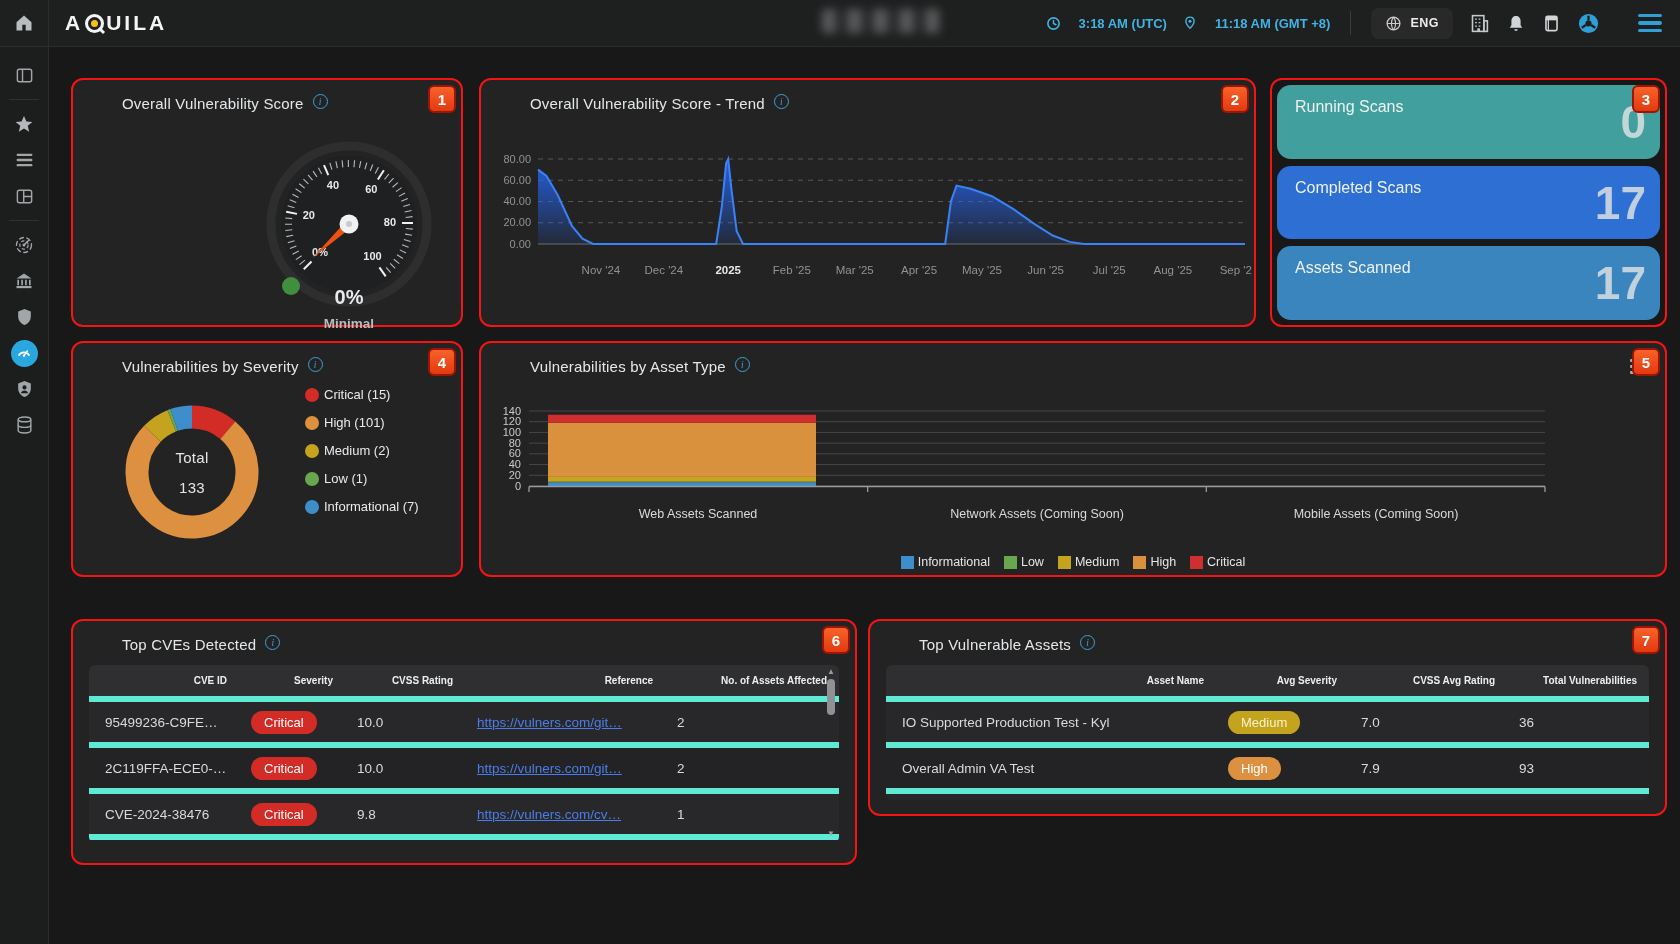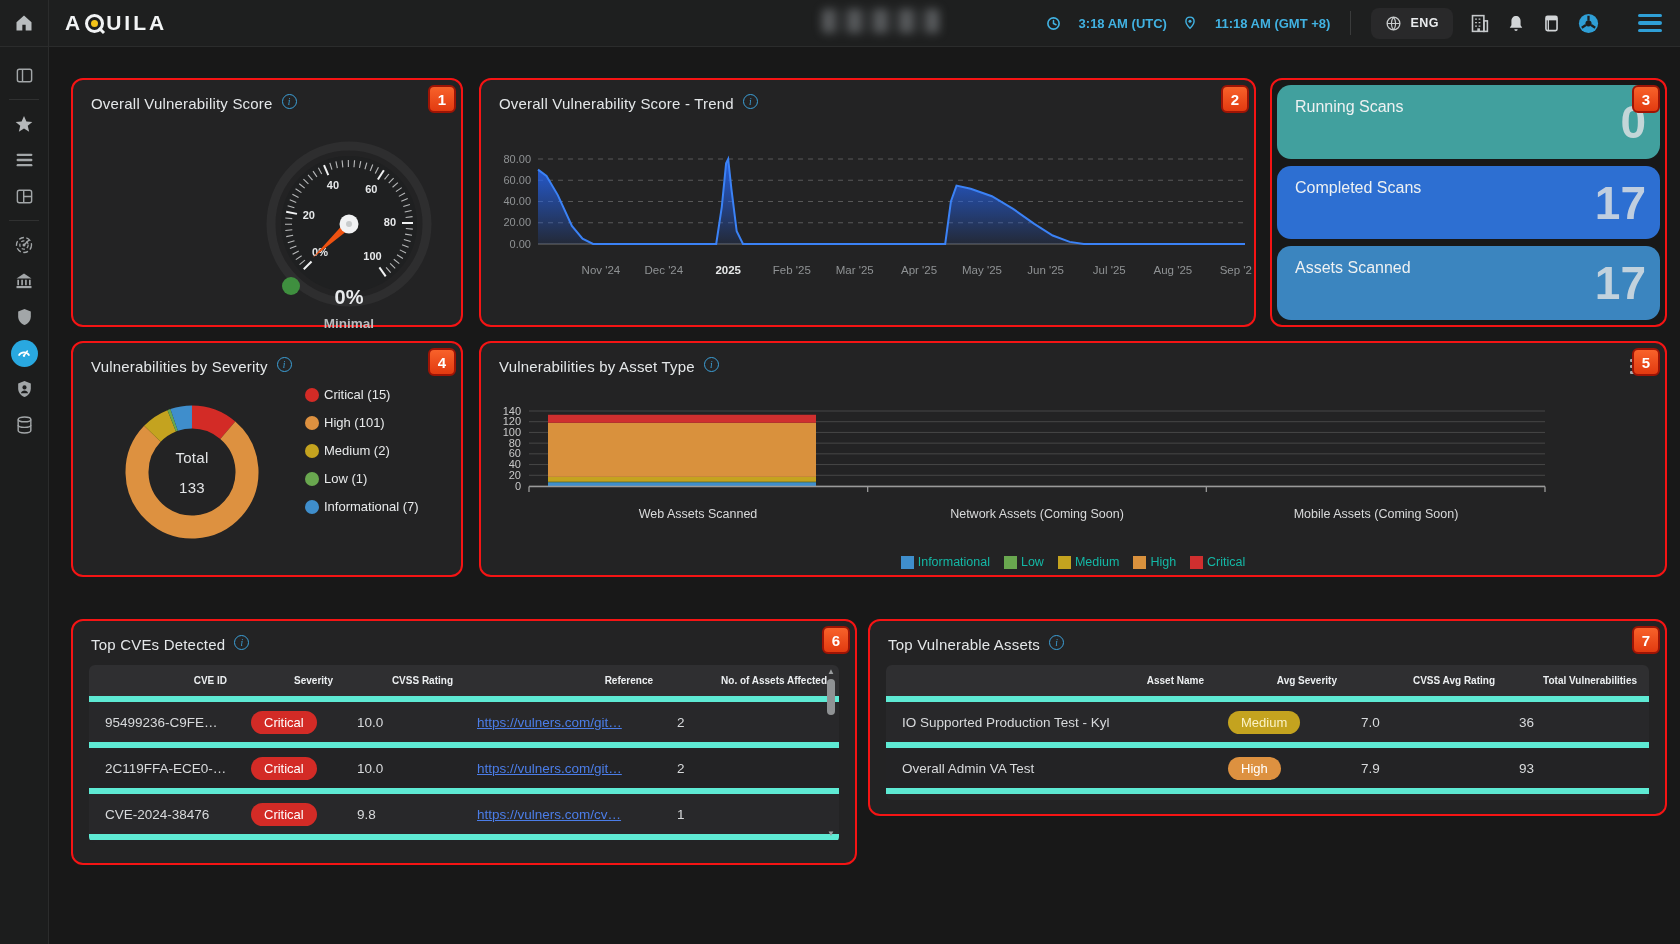--- a/index.html
+++ b/index.html
@@ -41,21 +41,21 @@
   .active-circle { width:27px; height:27px; border-radius:50%; background:#29a8e0; display:flex;
                    align-items:center; justify-content:center; }
 
   
   .panel { position:absolute; background:#232324; border:2px solid #f51414; border-radius:12px; }
   .panel-transparent { background:transparent; }
   .badge { position:absolute; top:5px; right:5px; width:28px; height:28px; border-radius:6px;
            background:linear-gradient(#f8622a,#e23a10); border:2px solid #9e1405; color:#fff;
            font-weight:bold; font-size:15px; display:flex; align-items:center; justify-content:center; z-index:5; }
   .panel-title-row { display:flex; align-items:center; gap:9px; padding:15px 18px 0 18px; }
-  .panel-title { font-size:15px; font-weight:500; color:#e4e7e9; letter-spacing:.2px; }
+  .panel-title { font-size:15px; font-weight:500; color:#e4e7e9; letter-spacing:.2px;margin-left:31px; }
   .info-icon { width:15px; height:15px; min-width:15px; border:1.5px solid #3ca0d8; border-radius:50%;
                color:#3ca0d8; font-size:9.5px; font-style:italic; font-family:"Liberation Serif",serif;
                display:inline-flex; align-items:center; justify-content:center; cursor:pointer; margin-top:-4px; }
   .info-icon:after { content:"i"; }
 
   
   .gauge-value { position:absolute; left:216px; top:206px; width:120px; text-align:center;
                  font-size:20px; font-weight:bold; color:#e8eaec; }
   .gauge-label { position:absolute; left:216px; top:236px; width:120px; text-align:center;
                  font-size:13.5px; font-weight:bold; color:#b9bcbe; }
@@ -72,21 +72,21 @@
   .donut-center { position:absolute; left:24px; top:32px; width:190px; height:190px; display:flex;
                   flex-direction:column; align-items:center; justify-content:center; gap:13px; }
   .donut-center span { font-size:15px; color:#e3e5e7; letter-spacing:.3px; }
   .donut-legend { position:absolute; left:232px; top:44px; display:flex; flex-direction:column; gap:13px; }
   .donut-legend .li { display:flex; align-items:center; gap:5px; font-size:13px; color:#e8eaeb; }
   .donut-legend .dot { width:14px; height:14px; border-radius:50%; }
 
   
   .bar-legend { position:absolute; left:0; top:212px; width:100%; display:flex; justify-content:center;
                 gap:14px; }
-  .bar-legend .li { display:flex; align-items:center; gap:4px; font-size:12.5px; color:#14b8a6; }
+  .bar-legend .li { display:flex; align-items:center; gap:4px; font-size:12.5px; color:#e5e5e5; }
   .bar-legend .sq { width:13px; height:13px; }
   .chart-menu { position:absolute; right:18px; top:16px; display:flex; flex-direction:column; gap:3.5px;
                 cursor:pointer; }
   .chart-menu i { display:block; width:17px; height:2.5px; background:#a9adaf; border-radius:1px; }
 
   
   .tbl-clip { margin:12px 16px 0 16px; overflow:hidden; border-radius:6px; position:relative; }
   table { border-collapse:collapse; table-layout:fixed; width:100%; }
   th { background:#2f2f31; text-align:right; font-size:10px; color:#eceff1; font-weight:bold;
        padding:10px 12px; white-space:nowrap; overflow:hidden; }

